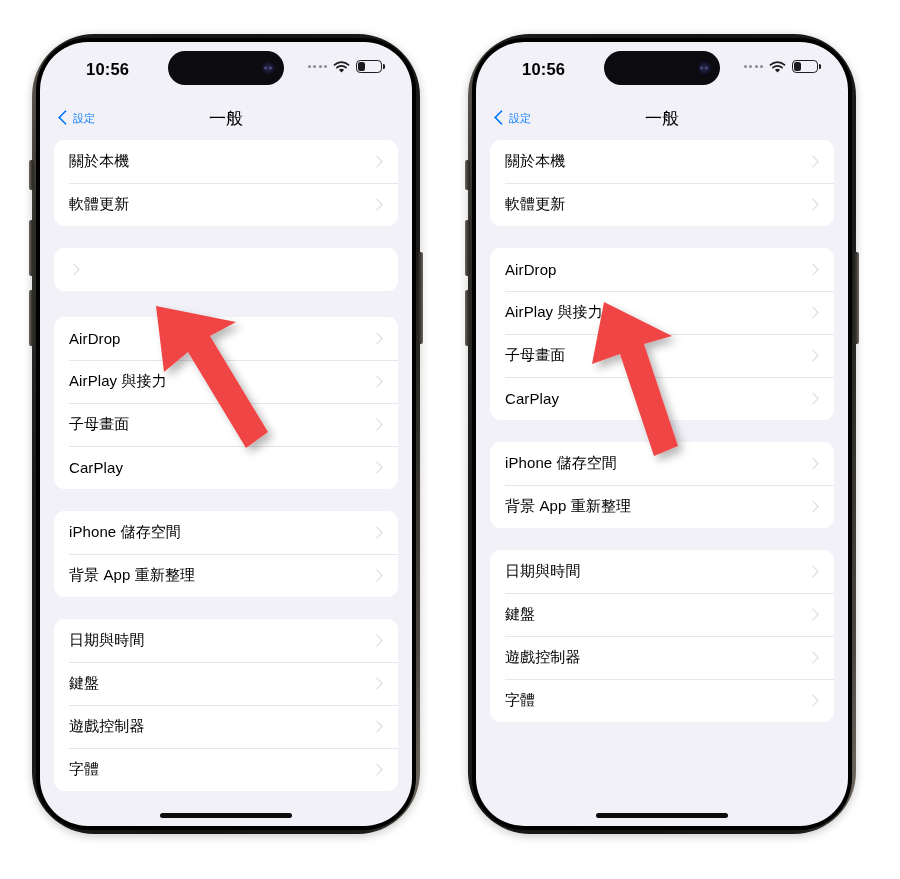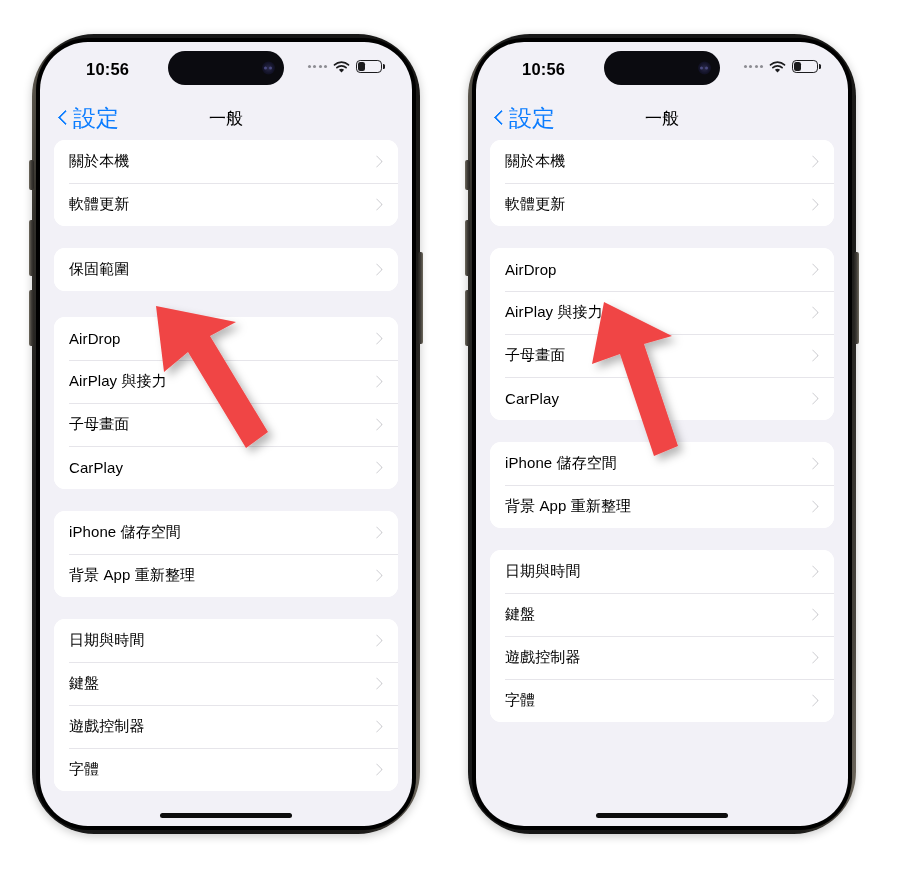--- a/index.html
+++ b/index.html
@@ -118,21 +118,21 @@
   .nav-back .chev {
     width: 11px; height: 18px; position: relative;
   }
   .nav-back .chev::before {
     content: ""; position: absolute; left: 2px; top: 3px;
     width: 9px; height: 9px;
     border-left: 2.6px solid #0a7cff; border-bottom: 2.6px solid #0a7cff;
     transform: rotate(45deg);
     border-radius: 1px;
   }
-  .nav-back-label { font-size: 23px; color: #0a7cff; }
+  .nav-back-label { font-size: 11px; color: #0a7cff; }
   .nav-title {
     width: 100%; text-align: center;
     font-size: 17px; font-weight: normal; color: #000;
   }
 
   
   .content { padding: 0 14px; }
   .group {
     background: #ffffff;
     border-radius: 11px;
@@ -237,21 +237,20 @@
               <span class="disclosure"></span>
             </div>
             <div class="row">
               <span class="row-label">軟體更新</span>
               <span class="disclosure"></span>
             </div>
           </div>
 
           <div class="group gap-lg">
             <div class="row">
-              <span class="row-label">保固範圍</span>
               <span class="disclosure"></span>
             </div>
           </div>
 
           <div class="group">
             <div class="row">
               <span class="row-label">AirDrop</span>
               <span class="disclosure"></span>
             </div>
             <div class="row">

